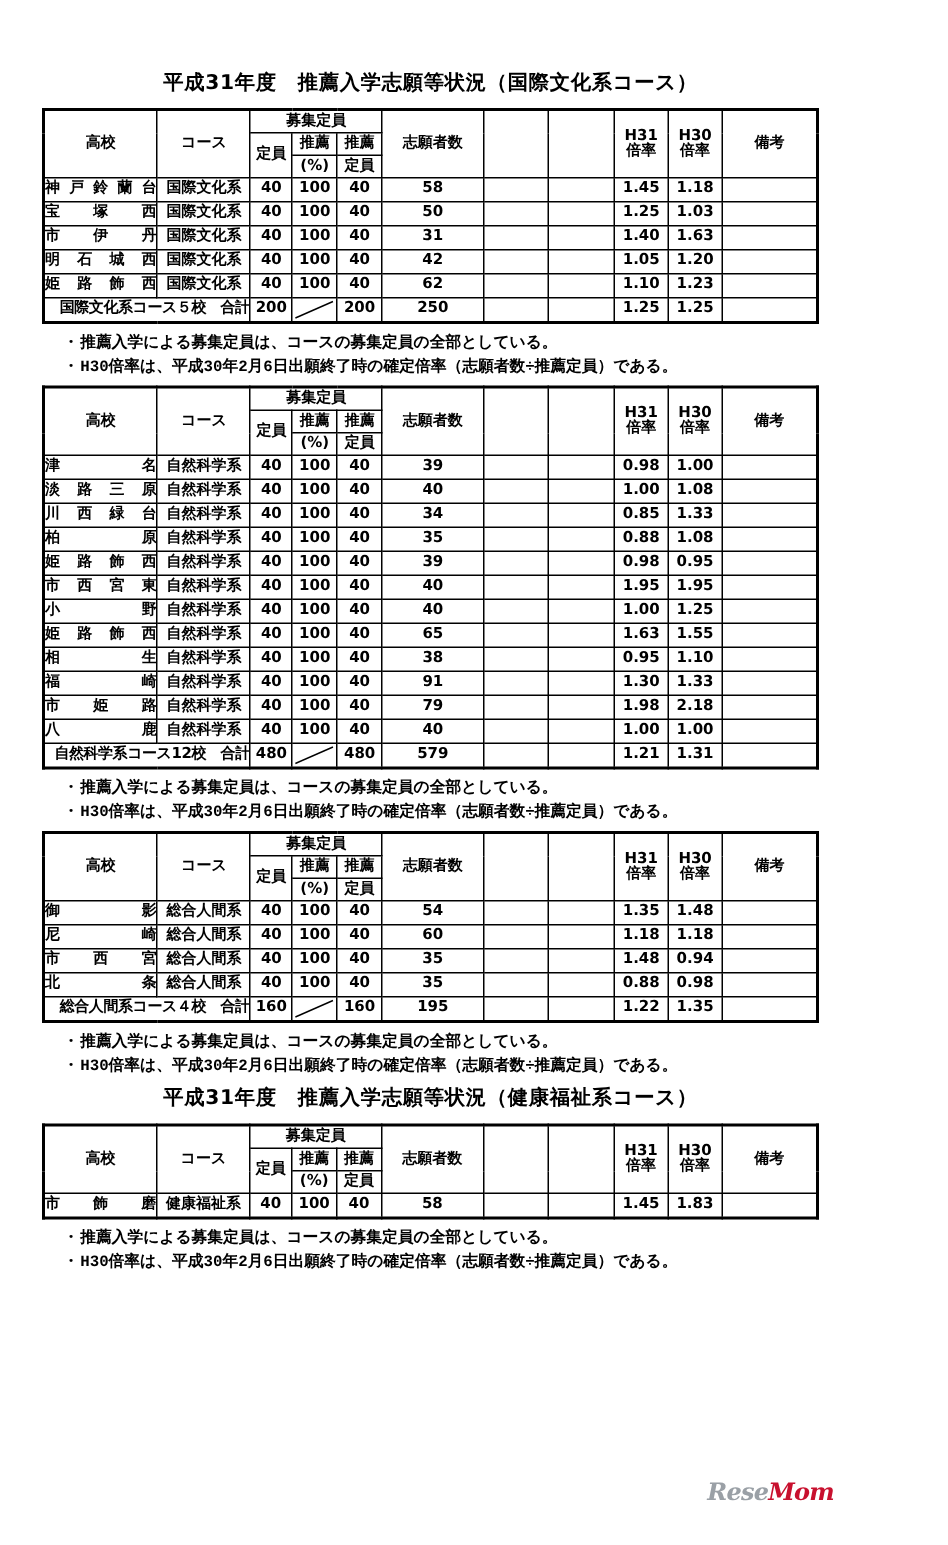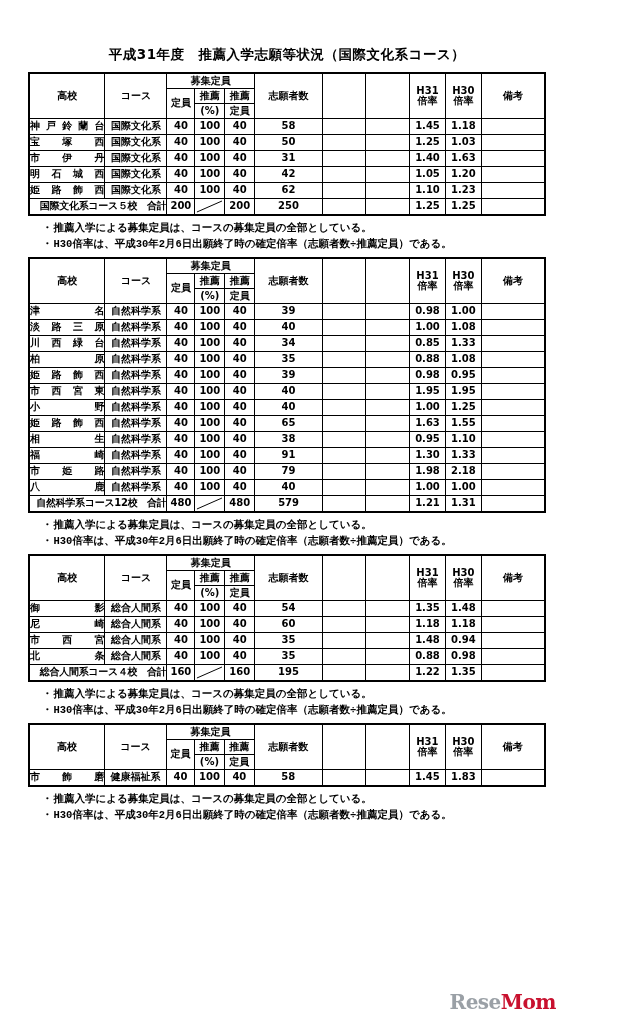--- a/index.html
+++ b/index.html
@@ -114,23 +114,24 @@
     margin: 0 0 2px 14px;
     white-space: nowrap;
   }
   .notes li::before {
     content: "\30FB";
     margin-right: 1px;
   }
   .logo {
     position: absolute;
     right: 18px;
-    bottom: 16px;
-    font-size: 20px;
+    bottom: 26px;
+    font-size: 16px;
     font-weight: bold;
+    font-style: italic;
     color: #9aa0a6;
     letter-spacing: -0.5px;
     font-family: "DejaVu Serif", "Liberation Serif", serif;
   }
   .logo .m { color: #c8102e; }
 </style>
 </head>
 <body>
 
 <div class="page">
@@ -589,20 +590,21 @@
         </tr>
       </tbody>
     </table>
     <ul class="notes">
       <li>推薦入学による募集定員は、コースの募集定員の全部としている。</li>
       <li>H30倍率は、平成30年2月6日出願終了時の確定倍率（志願者数÷推薦定員）である。</li>
     </ul>
   </div>
 
   <div class="section">
+    <div class="sec-title">平成31年度　推薦入学志願等状況（健康福祉系コース）</div>
     <table class="grid outer">
       <colgroup>
         <col style="width:76px">
           <col style="width:62px">
           <col style="width:28px">
           <col style="width:30px">
           <col style="width:30px">
         <col style="width:68px">
           <col style="width:44px">
           <col style="width:44px">

